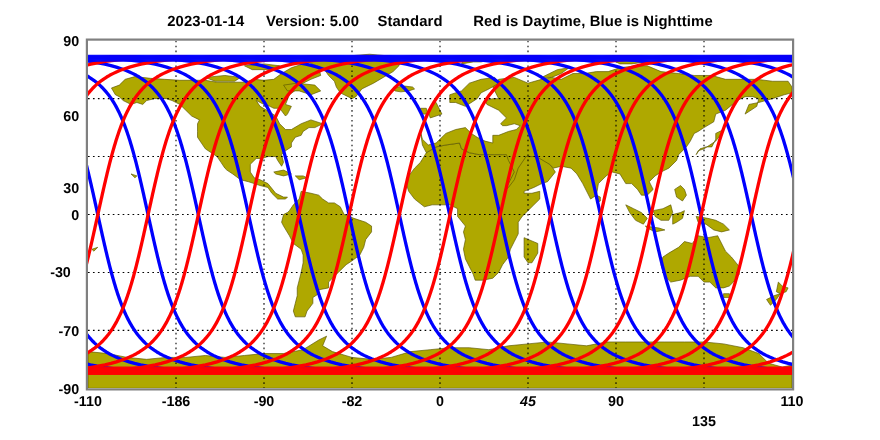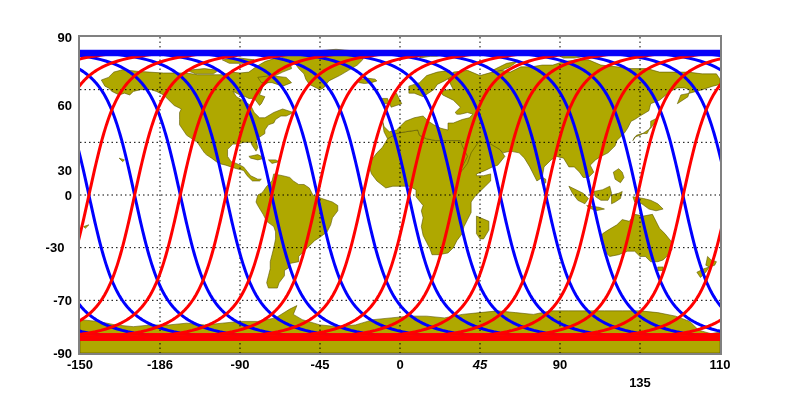--- a/index.html
+++ b/index.html
@@ -35,20 +35,29 @@
     position:absolute;text-align:center;font-size:13px;font-weight:bold;color:#000;
     line-height:1;white-space:nowrap;
   }
   #xlabels{position:absolute;left:78px;top:358px;width:644px;height:20px;}
 </style>
 </head>
 <body>
 
 <div id="root">
 
+  <div id="title">
+    <span>2023-01-14</span>
+    <span class="t-gap-sm"></span>
+    <span>Version: 5.00</span>
+    <span class="t-gap-md"></span>
+    <span>Standard</span>
+    <span class="t-gap-lg"></span>
+    <span>Red is Daytime, Blue is Nighttime</span>
+  </div>
 
   <div id="plot">
     <div id="canvasWrap">
       <svg class="layer" id="svgMap" viewBox="0 0 640 316" preserveAspectRatio="none">
           <polygon points="21.33,43.01 28.44,40.38 33.78,35.11 42.67,32.65 56.89,34.23 69.33,35.11 83.56,35.99 96.00,35.99 106.67,35.99 117.33,37.74 128.00,37.74 142.22,37.74 151.11,35.11 160.00,35.99 168.89,35.11 176.00,29.84 184.89,24.58 195.56,21.07 209.78,24.58 211.56,31.60 202.67,35.11 195.56,38.62 190.22,43.89 183.11,49.16 179.56,57.93 184.89,59.69 181.33,66.71 179.56,68.47 174.22,61.44 168.89,61.44 165.33,59.69 160.00,57.93 152.89,54.42 156.44,59.69 165.33,64.96 170.67,68.47 174.22,75.49 179.56,80.76 184.89,80.76 193.78,75.49 202.67,71.98 213.33,75.49 206.22,79.00 200.89,79.00 195.56,82.51 193.78,86.02 188.44,87.78 184.89,93.04 184.89,96.56 179.56,100.07 176.00,103.58 177.78,110.60 176.00,114.11 172.44,108.84 170.67,105.33 163.56,105.33 158.22,107.09 152.89,107.09 147.56,112.36 147.56,119.38 151.11,124.64 156.44,126.40 163.56,129.91 170.67,138.69 177.78,142.20 181.33,142.20 179.56,143.96 172.44,143.96 167.11,138.69 163.56,133.42 156.44,131.67 151.11,129.91 145.78,128.16 138.67,126.40 131.56,121.13 126.22,117.62 124.44,115.87 120.89,110.60 117.33,105.33 112.00,101.82 106.67,98.31 103.11,93.04 99.56,87.78 99.56,82.51 99.56,75.49 101.33,71.98 94.22,68.47 88.89,63.20 83.56,57.93 76.44,54.42 71.11,52.67 60.44,52.67 53.33,54.42 49.78,57.93 44.44,56.18 39.11,57.93 32.00,54.42 28.44,50.91 24.89,49.16 21.33,43.01" fill="#AFA800" stroke="#5a5600" stroke-width="0.6"></polygon>
           <polygon points="240.00,52.67 229.33,47.40 225.78,42.13 224.00,36.87 218.67,31.60 215.11,26.33 208.00,22.82 199.11,19.31 195.56,15.80 213.33,14.04 234.67,14.04 256.00,12.29 275.56,14.04 284.44,17.56 282.67,22.82 277.33,28.09 268.44,33.36 259.56,38.62 248.89,43.89 243.56,50.91 240.00,52.67" fill="#AFA800" stroke="#5a5600" stroke-width="0.6"></polygon>
           <polygon points="277.33,43.89 280.89,42.13 288.00,41.26 295.11,42.13 296.89,43.89 291.56,45.64 284.44,46.52 279.11,45.64 277.33,43.89" fill="#AFA800" stroke="#5a5600" stroke-width="0.6"></polygon>
           <polygon points="176.00,165.02 177.78,158.00 181.33,156.24 183.11,154.49 186.67,149.22 192.00,143.96 193.78,136.93 202.67,138.69 209.78,140.44 213.33,143.96 218.67,147.47 224.00,147.47 229.33,150.98 232.89,158.00 241.78,161.51 247.11,163.27 252.44,165.02 257.78,168.53 257.78,173.80 252.44,180.82 250.67,187.84 247.11,194.87 240.00,200.13 234.67,203.64 227.56,210.67 218.67,219.44 218.67,224.71 209.78,226.47 209.78,229.98 204.44,233.49 204.44,238.76 199.11,245.78 197.33,251.04 188.44,251.04 186.67,245.78 188.44,238.76 190.22,231.73 190.22,224.71 192.00,217.69 193.78,210.67 195.56,201.89 195.56,194.87 193.78,189.60 186.67,184.33 183.11,177.31 177.78,168.53 176.00,165.02" fill="#AFA800" stroke="#5a5600" stroke-width="0.6"></polygon>
           <polygon points="289.78,131.67 291.56,122.89 296.89,115.87 302.22,110.60 307.56,101.82 316.44,96.56 325.33,94.80 337.78,93.04 339.56,98.31 346.67,101.82 355.56,103.58 364.44,103.58 371.56,103.58 378.67,103.58 382.22,100.07 384.00,94.80 391.11,93.04 398.22,91.29 405.33,91.29 408.89,94.80 412.44,105.33 421.33,114.11 424.89,119.38 417.78,128.16 412.44,129.91 405.33,133.42 396.44,136.93 396.44,138.69 403.56,138.69 410.67,136.93 410.67,143.96 405.33,149.22 400.00,154.49 394.67,159.76 391.11,165.02 391.11,175.56 387.56,182.58 384.00,189.60 382.22,196.62 376.89,203.64 373.33,210.67 368.00,215.93 359.11,217.69 352.00,217.69 350.22,212.42 346.67,205.40 343.11,198.38 341.33,189.60 343.11,180.82 341.33,173.80 343.11,168.53 336.00,159.76 336.00,152.73 328.89,149.22 320.00,149.22 312.89,149.22 305.78,150.98 296.89,143.96 291.56,136.93 289.78,131.67" fill="#AFA800" stroke="#5a5600" stroke-width="0.6"></polygon>
           <polygon points="396.44,179.07 408.89,184.33 408.89,193.11 403.56,201.89 400.00,201.89 396.44,196.62 396.44,186.09 396.44,179.07" fill="#AFA800" stroke="#5a5600" stroke-width="0.6"></polygon>
@@ -157,24 +166,24 @@
   <div id="ylabels">
       <div class="ylab" style="top: -4.5px;">90</div>
       <div class="ylab" style="top: 48.1667px; margin-top: 16px;">60</div>
       <div class="ylab" style="top: 100.833px; margin-top: 28px;">30</div>
       <div class="ylab" style="top: 153.5px;">0</div>
       <div class="ylab" style="top: 206.167px; text-align: center;">-30</div>
       <div class="ylab" style="top: 258.833px;">-70</div>
       <div class="ylab" style="top: 311.5px;">-90</div>
     </div>
   <div id="xlabels">
-      <div class="xlab" style="left: -28px; width: 60px; top: 0px;">-150</div>
+      <div class="xlab" style="left: -28px; width: 60px; top: 0px;">-110</div>
       <div class="xlab" style="left: 52px; width: 60px; top: 0px;">-186</div>
       <div class="xlab" style="left: 132px; width: 60px; top: 0px;">-90</div>
-      <div class="xlab" style="left: 212px; width: 60px; top: 0px;">-45</div>
+      <div class="xlab" style="left: 212px; width: 60px; top: 0px;">-82</div>
       <div class="xlab" style="left: 292px; width: 60px; top: 0px;">0</div>
       <div class="xlab" style="left: 372px; width: 60px; top: 0px; font-style: italic;">45</div>
       <div class="xlab" style="left: 452px; width: 60px; top: 0px;">90</div>
       <div class="xlab" style="left: 532px; width: 60px; top: 18px;">135</div>
       <div class="xlab" style="left: 612px; width: 60px; top: 0px;">110</div>
     </div>
 
 </div>
 
 </body></html>

